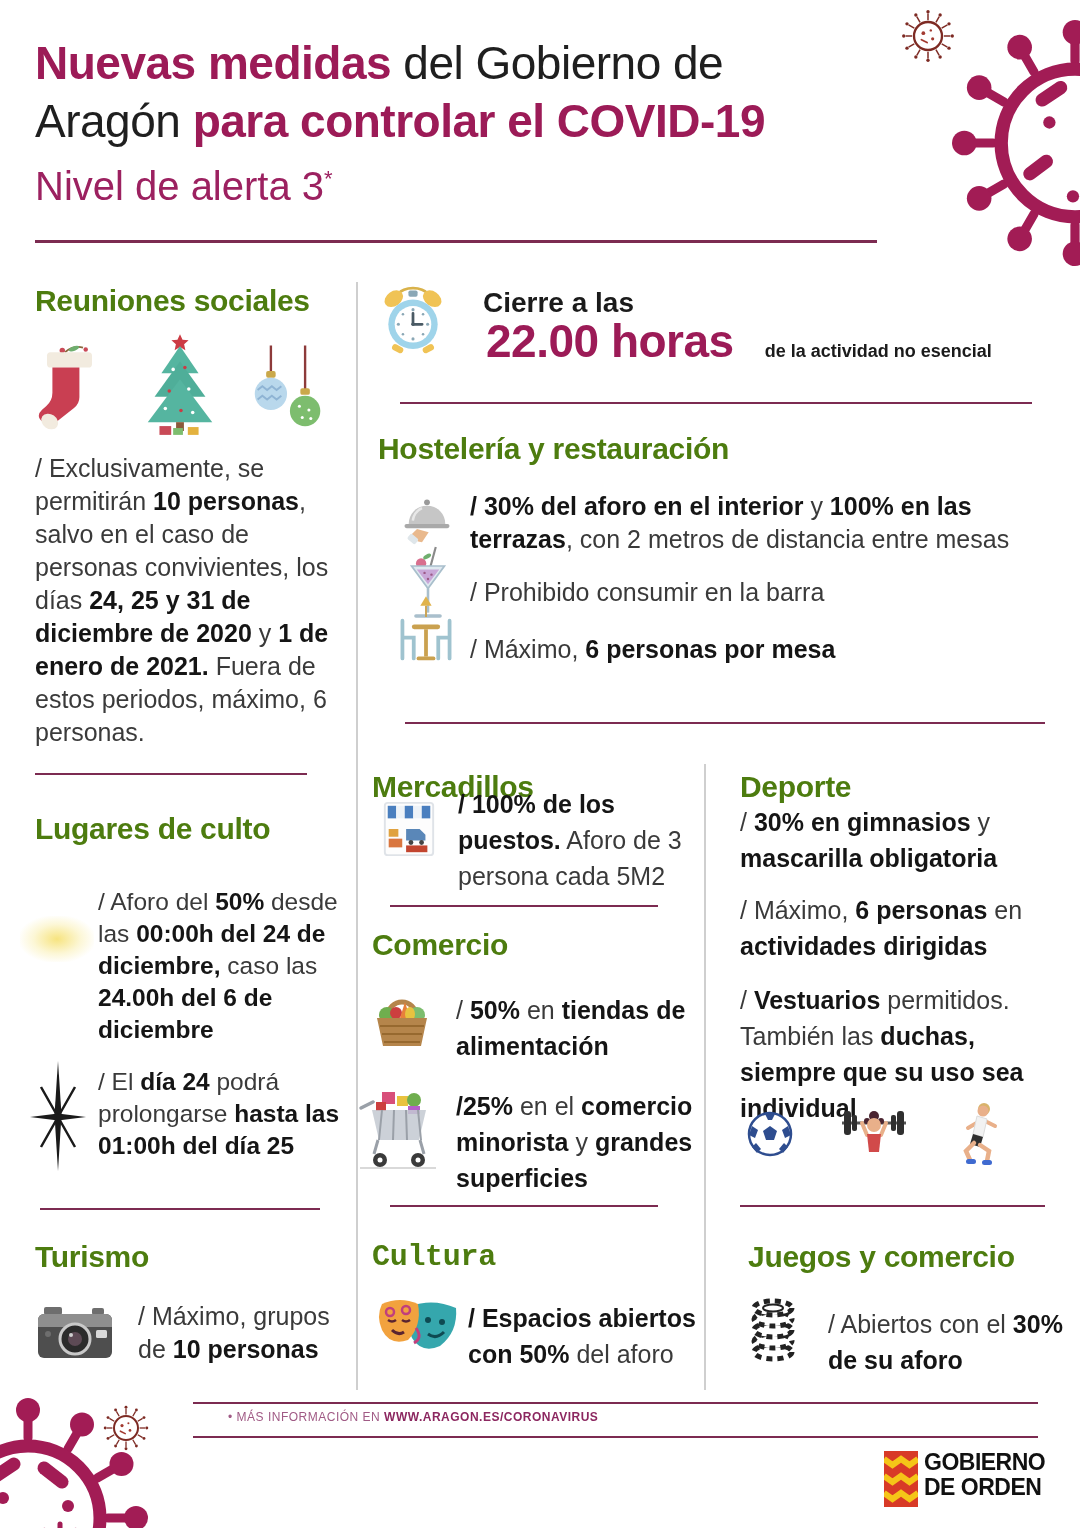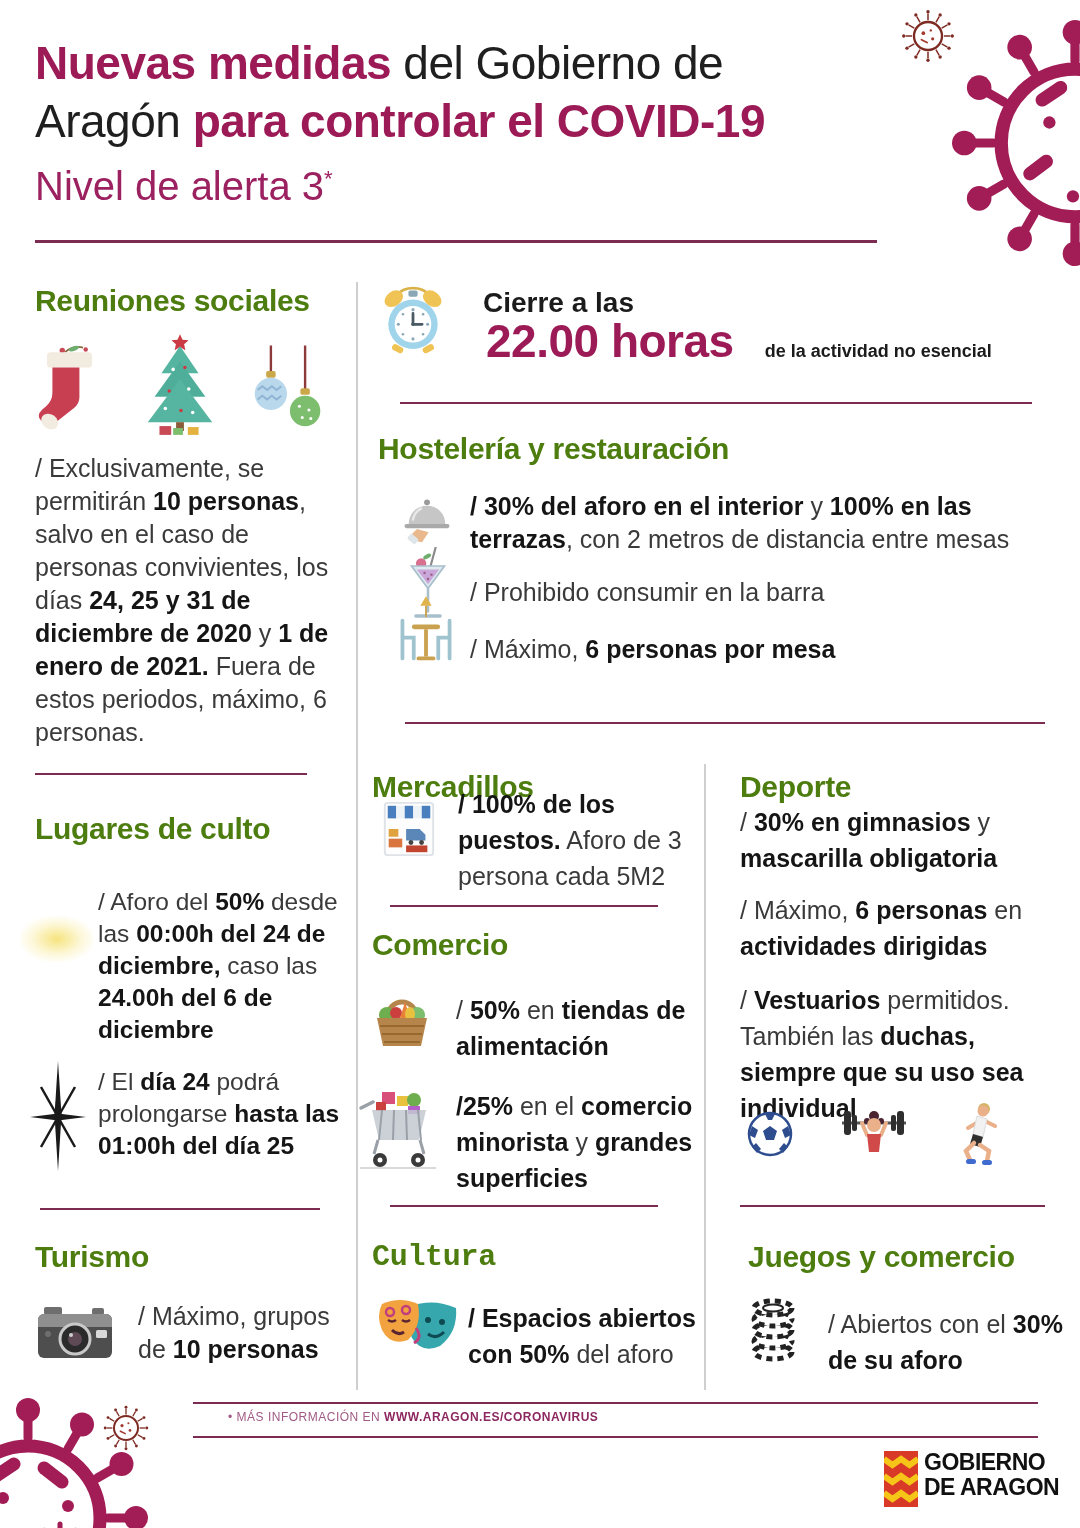--- a/index.html
+++ b/index.html
@@ -478,17 +478,17 @@
     </svg>
   <div id="logo">
     <svg id="logo-flag" class="icon" viewBox="0 0 34 56">
       <rect width="34" height="56" fill="#d83a27"></rect>
       <path d="M0 8 l8.5 6 8.5 -6 8.5 6 8.5 -6" stroke="#f5c518" stroke-width="6" fill="none"></path>
       <path d="M0 25 l8.5 6 8.5 -6 8.5 6 8.5 -6" stroke="#f5c518" stroke-width="6" fill="none"></path>
       <path d="M0 42 l8.5 6 8.5 -6 8.5 6 8.5 -6" stroke="#f5c518" stroke-width="6" fill="none"></path>
     </svg>
     <div id="logo-text">
       <div>GOBIERNO</div>
-      <div>DE ARAGON</div>
+      <div>DE ORDEN</div>
     </div>
   </div>
 
 </div>
 
 </body></html>

